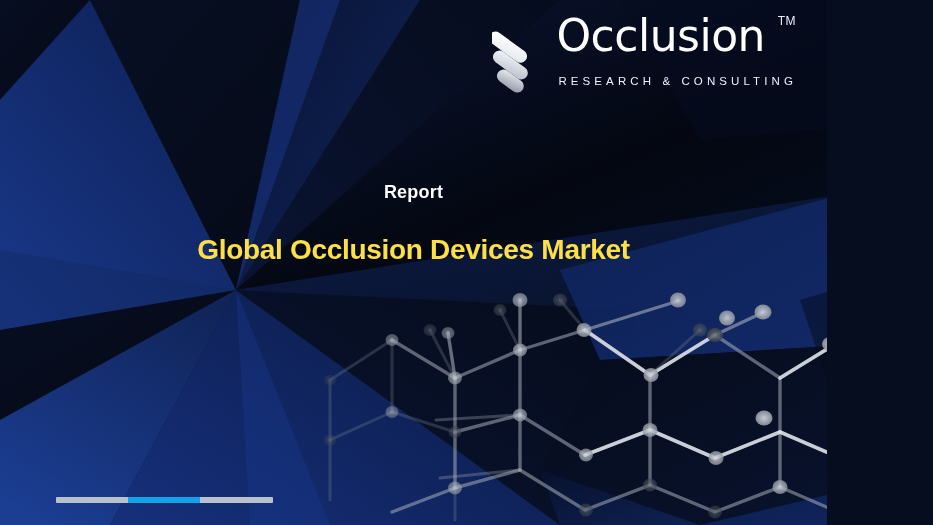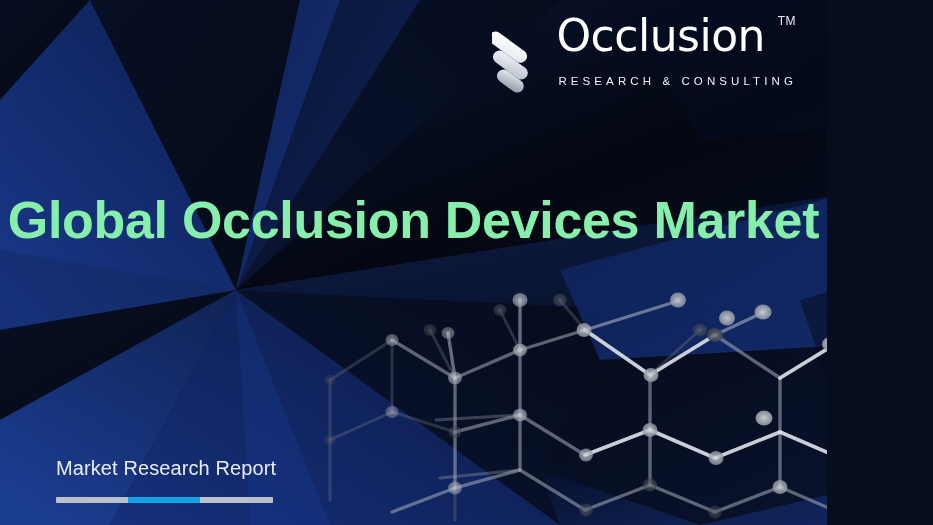--- a/index.html
+++ b/index.html
@@ -82,25 +82,25 @@
   }
   #report-label {
     font-family:"Liberation Sans", sans-serif;
     font-size:18px;
     font-weight:bold;
     color:#ffffff;
     letter-spacing:0.2px;
   }
   #main-title {
     font-family:"Liberation Sans", sans-serif;
-    font-size:52px;
+    font-size:28px;
     font-weight:bold;
-    color:#86efac;
+    color:#fde047;
     letter-spacing:-0.3px;
-    margin-top:8px;
+    margin-top:31px;
     white-space:nowrap;
   }
   
   #footer-block {
     position:absolute;
     left:56px; bottom:22px;
     z-index:5;
   }
   #footer-label {
     font-family:"Liberation Sans", sans-serif;
@@ -346,25 +346,25 @@
       </g>
     </svg>
 
     <div id="logo-text">
       <div id="wordmark">Occlusion</div>
       <div id="logo-sub">RESEARCH &amp; CONSULTING</div>
     </div>
   </div>
 
   <div id="title-block">
+    <div id="report-label">Report</div>
     <div id="main-title">Global Occlusion Devices Market</div>
   </div>
 
   <div id="footer-block">
-    <div id="footer-label">Market Research Report</div>
     <div id="accent-bar">
       <span class="bar-seg s0" style="background: rgb(185, 194, 204);"></span>
       <span class="bar-seg s1" style="background: rgb(19, 163, 232);"></span>
       <span class="bar-seg s2" style="background: rgb(185, 194, 204);"></span>
     </div>
   </div>
 
 </div>
 
 </body></html>

